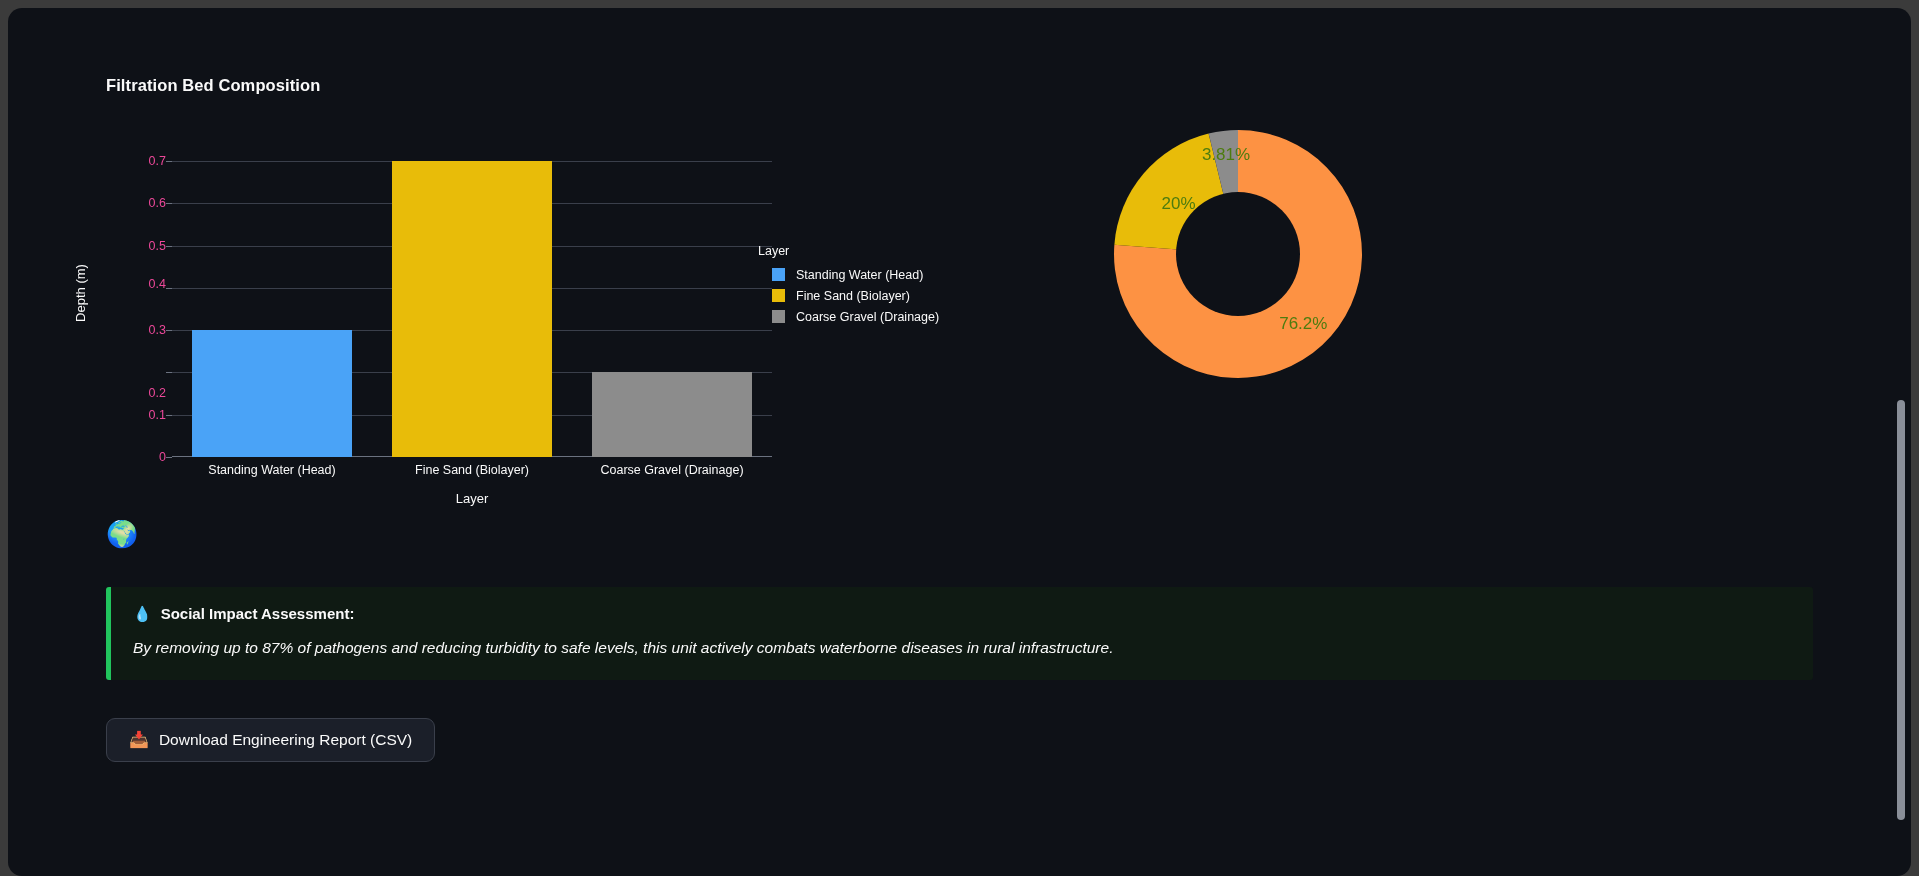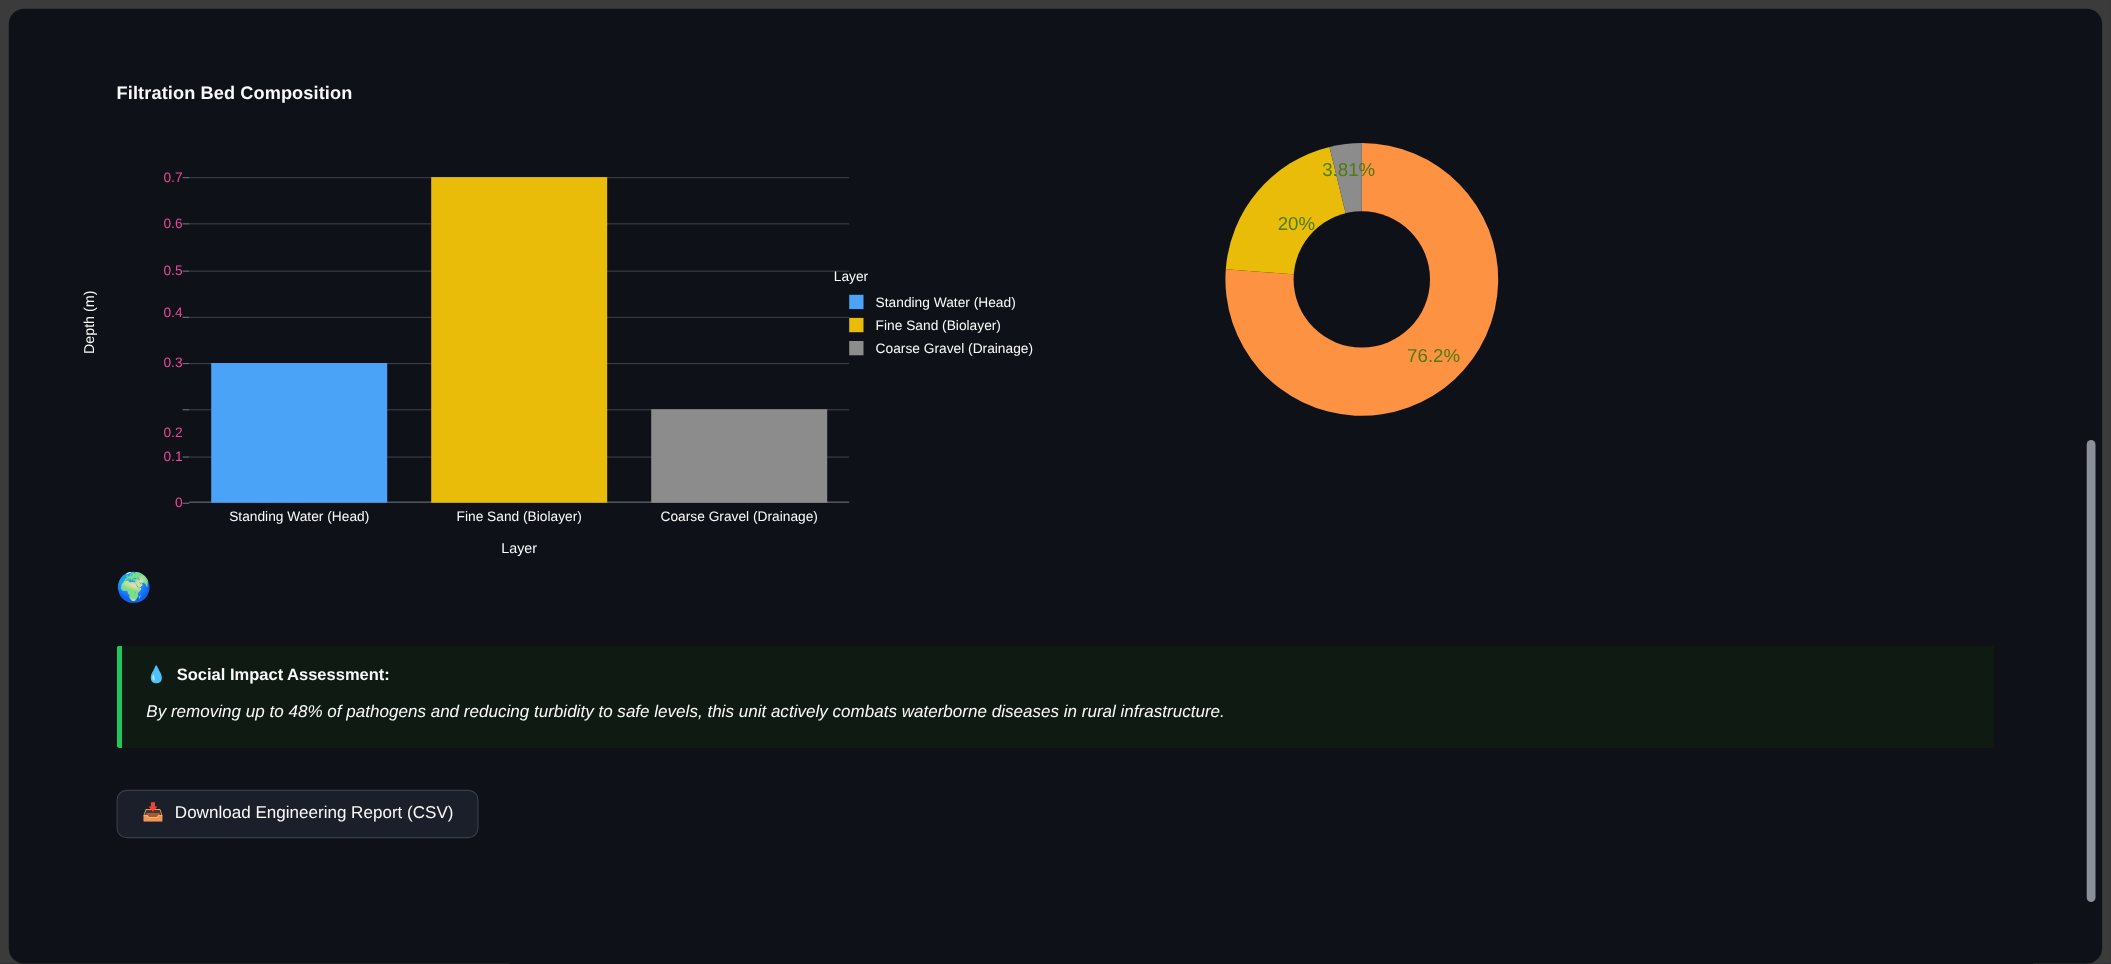--- a/index.html
+++ b/index.html
@@ -278,21 +278,21 @@
     <div class="section">
       <div class="section-heading">
         <span class="emoji">🌍</span>
       </div>
 
       <div class="callout">
         <div class="callout-title">
           <span class="emoji" style="font-size:15px">💧</span>
           <span>Social Impact Assessment:</span>
         </div>
-        <div class="callout-line italic">By removing up to 48% of pathogens and reducing turbidity to safe levels, this unit actively combats waterborne diseases in rural infrastructure.</div>
+        <div class="callout-line italic">By removing up to 87% of pathogens and reducing turbidity to safe levels, this unit actively combats waterborne diseases in rural infrastructure.</div>
       </div>
 
       <button class="download-btn">
         <span class="emoji" style="font-size:16px">📥</span>
         <span>Download Engineering Report (CSV)</span>
       </button>
     </div>
   </div>
 
   <div id="scrolltrack">

